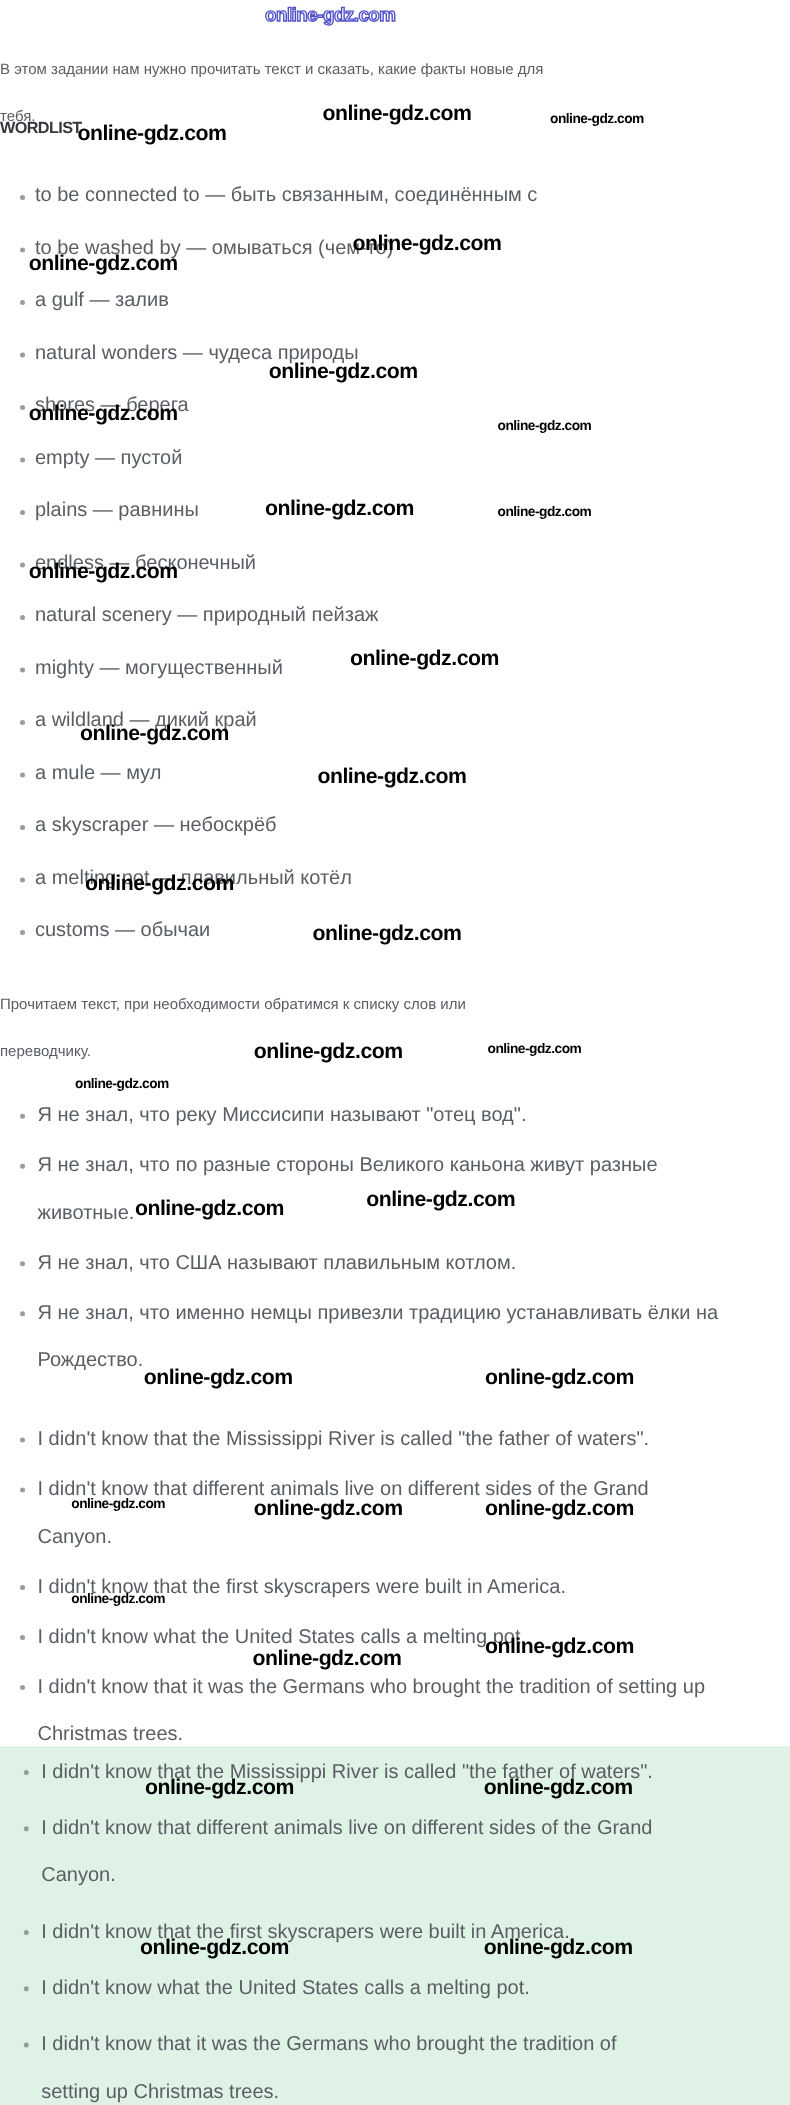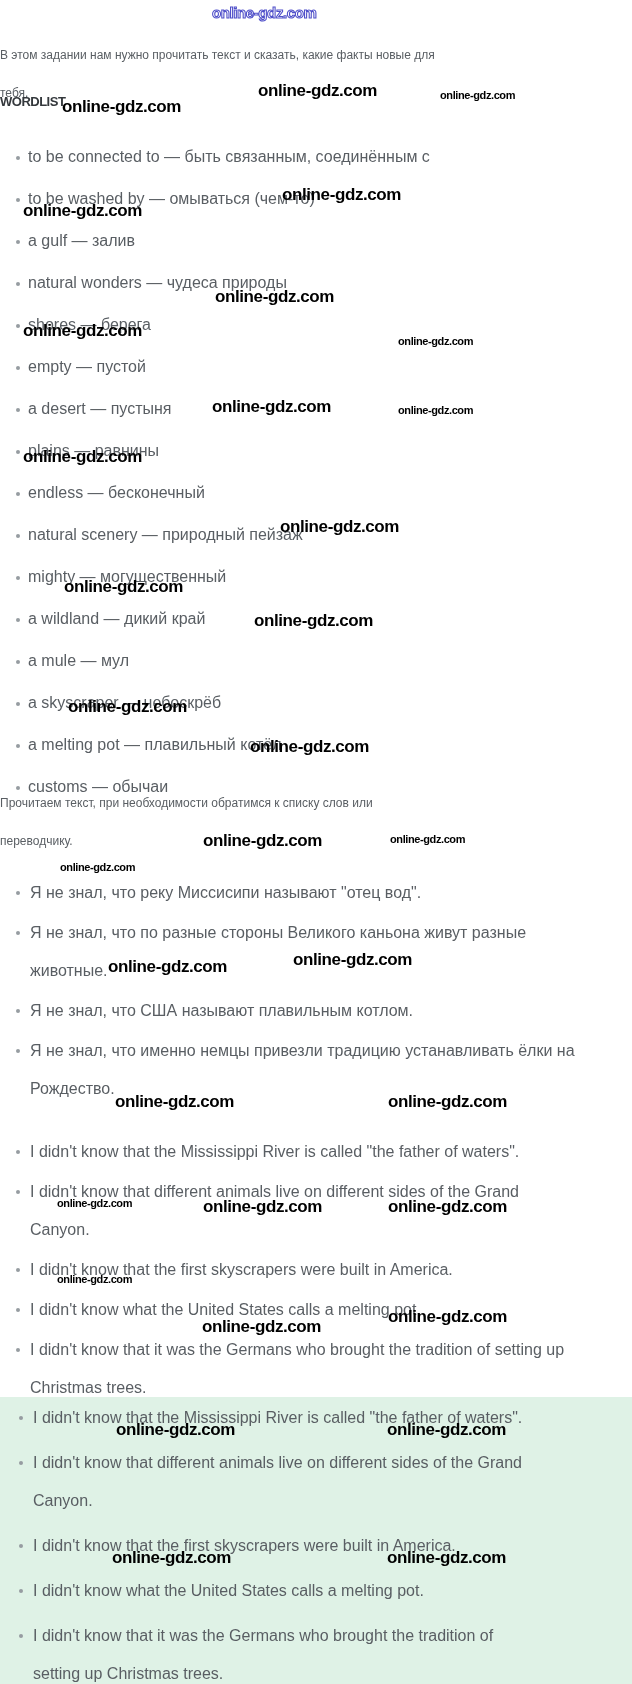--- a/index.html
+++ b/index.html
@@ -53,21 +53,20 @@
 
   <div class="wordlist-title">WORDLIST</div>
 
   <ul class="wordlist">
     <li>to be connected to — быть связанным, соединённым с</li>
     <li>to be washed by — омываться (чем-то)</li>
     <li>a gulf — залив</li>
     <li>natural wonders — чудеса природы</li>
     <li>shores — берега</li>
     <li>empty — пустой</li>
-    <li>a desert — пустыня</li>
     <li>plains — равнины</li>
     <li>endless — бесконечный</li>
     <li>natural scenery — природный пейзаж</li>
     <li>mighty — могущественный</li>
     <li>a wildland — дикий край</li>
     <li>a mule — мул</li>
     <li>a skyscraper — небоскрёб</li>
     <li>a melting pot — плавильный котёл</li>
     <li>customs — обычаи</li>
   </ul>

